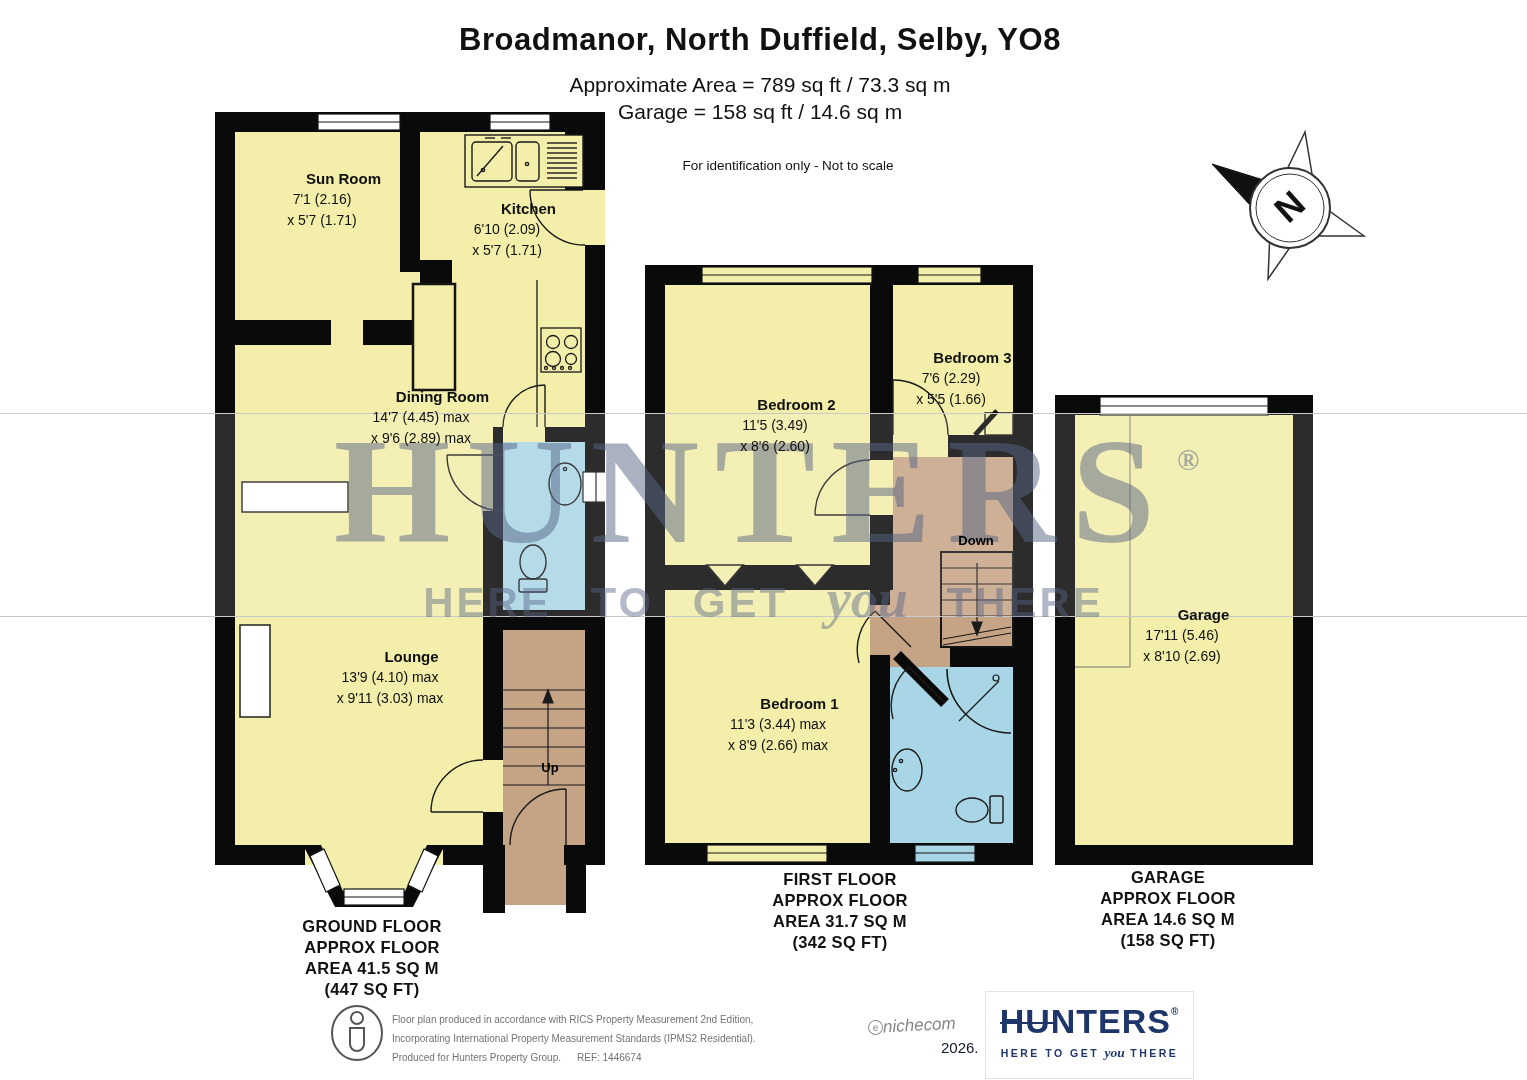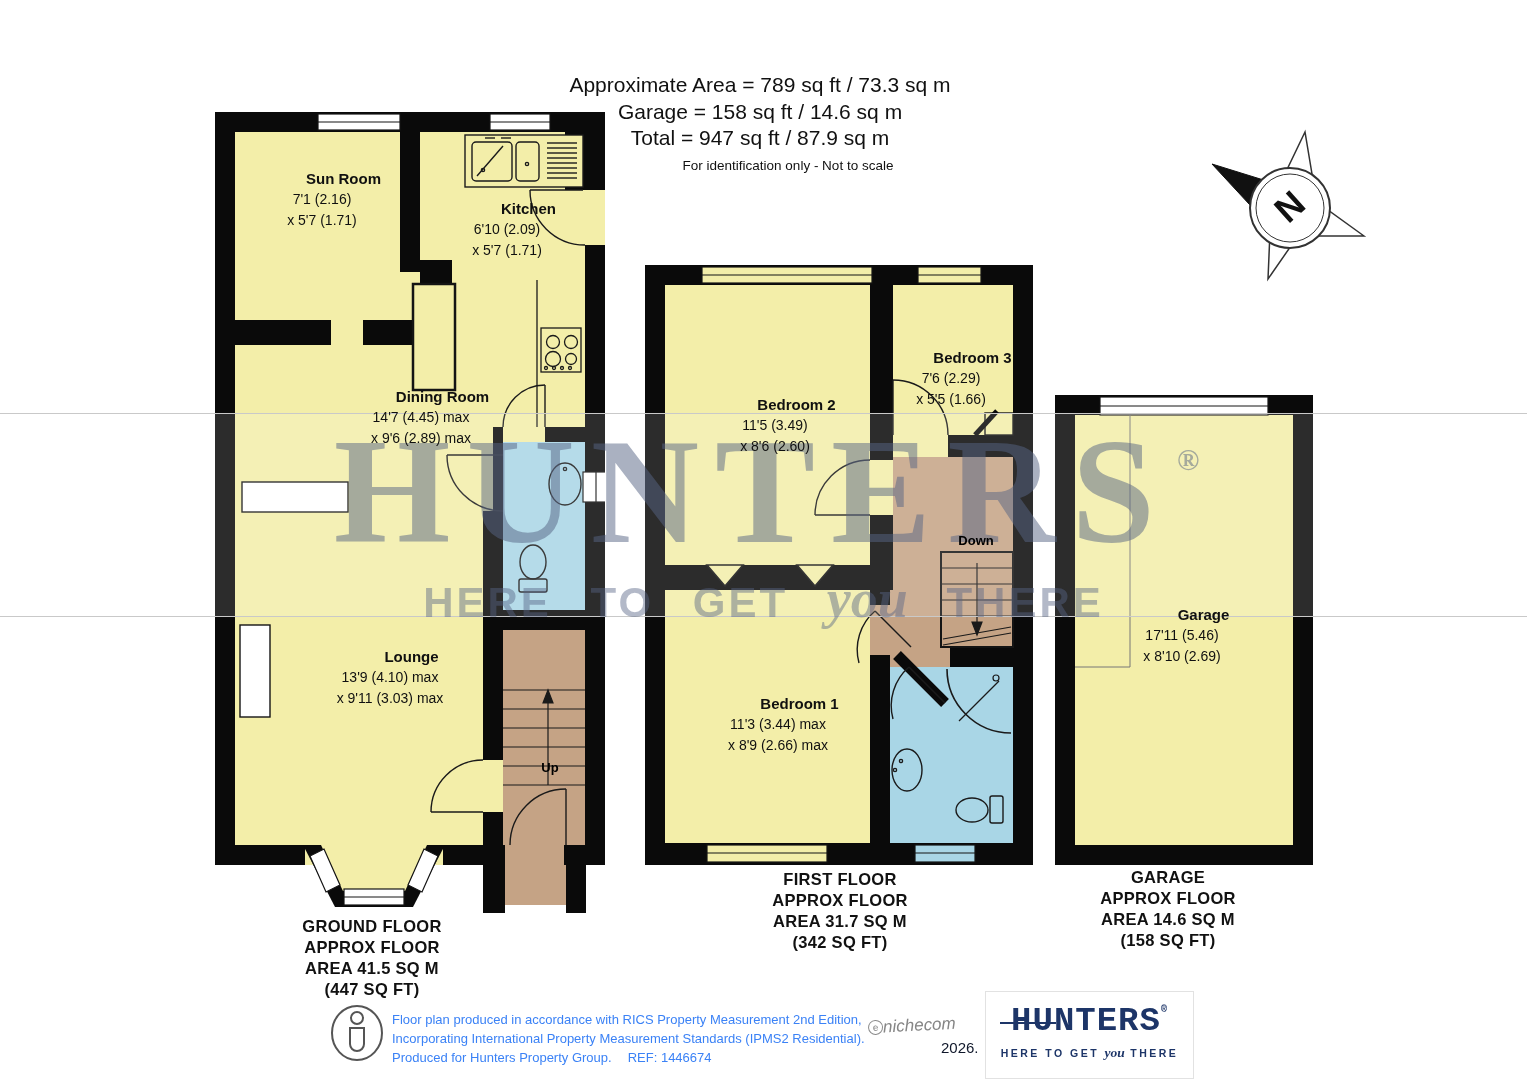--- a/index.html
+++ b/index.html
@@ -27,43 +27,43 @@
   
   .rlabel{position:absolute;transform:translate(-50%,-50%);text-align:center;z-index:7;
           font-size:14px;line-height:21px;white-space:nowrap;color:#101010;}
   .rlabel .rname{font-weight:bold;font-size:15px;margin-left:43px;}
   .slabel{position:absolute;transform:translate(-50%,-50%);z-index:7;font-size:13px;font-weight:bold;color:#000000;}
   .flabel{position:absolute;transform:translate(-50%,-50%);text-align:center;z-index:7;
           font-size:16.5px;font-weight:bold;line-height:21px;letter-spacing:.3px;white-space:nowrap;}
   .compass-n{position:absolute;left:1290px;top:207px;transform:translate(-50%,-50%) rotate(-42deg);
           z-index:7;font-size:36px;font-weight:bold;color:#111;}
   
-  .foot-text{position:absolute;left:392px;top:1010px;z-index:8;font-size:13px;line-height:19px;color:#3b82f6;}
+  .foot-text{position:absolute;left:392px;top:1010px;z-index:8;font-size:10px;line-height:19px;color:#737373;}
   .foot-text .gap{display:inline-block;width:16px;}
   .credit{position:absolute;left:868px;top:1016px;z-index:8;font-style:italic;font-size:17px;color:#868686;transform:rotate(-3deg);}
   .credit .cmark{display:inline-block;width:13px;height:13px;border:1px solid #8a8a8a;border-radius:50%;
           font-size:10px;line-height:13px;text-align:center;font-style:normal;vertical-align:2px;}
   .year{position:absolute;left:941px;top:1019px;z-index:8;font-size:15px;color:#0f172a;margin-top:20px;}
   .logo-box{position:absolute;left:985px;top:991px;width:207px;height:86px;background:#fff;
           border:1px solid #e2e2e2;z-index:8;text-align:center;}
-  .logo-brand{margin-top:12px;font-family:Liberation Mono, monospace;font-weight:bold;font-size:34px;
+  .logo-brand{margin-top:12px;font-family:Liberation Sans, sans-serif;font-weight:bold;font-size:34px;
           letter-spacing:1px;color:#1d3568;line-height:1;position:relative;}
   .logo-brand .reg{font-size:10px;position:relative;top:-18px;}
   .logo-strike{position:absolute;left:14px;top:30px;width:56px;height:2px;background:#1d3568;z-index:9;}
   .logo-tag{margin-top:7px;font-size:10.5px;font-weight:bold;letter-spacing:2.5px;color:#1d3568;}
   .logo-tag .you{font-family:"Liberation Serif",serif;font-style:italic;font-size:13.5px;letter-spacing:0;}
 </style>
 </head>
 <body>
 
 <div class="canvas">
 
+  <div class="hdr-line title">Broadmanor, North Duffield, Selby, YO8</div>
   <div class="hdr-line sub1">Approximate Area = 789 sq ft / 73.3 sq m</div>
   <div class="hdr-line sub2">Garage = 158 sq ft / 14.6 sq m</div>
-  <div class="hdr-line sub3">Total = 947 sq ft / 87.9 sq m</div>
   <div class="hdr-line note">For identification only - Not to scale</div>
 
   <svg class="plan" style="left:1208px;top:128px" width="164" height="158" viewBox="0 0 164 158">
     <polygon points="97,4 74,52 106,58" fill="#fff" stroke="#333" stroke-width="1.5"></polygon>
     <polygon points="156,108 106,72 104,108" fill="#fff" stroke="#333" stroke-width="1.5"></polygon>
     <polygon points="60,151 62,104 94,102" fill="#fff" stroke="#333" stroke-width="1.5"></polygon>
     <polygon points="4,36 62,54 54,90" fill="#111" stroke="#111"></polygon>
     <circle cx="82" cy="80" r="40" fill="#fff" stroke="#333" stroke-width="2"></circle>
     <circle cx="82" cy="80" r="34" fill="none" stroke="#333" stroke-width="1"></circle>
   </svg>

